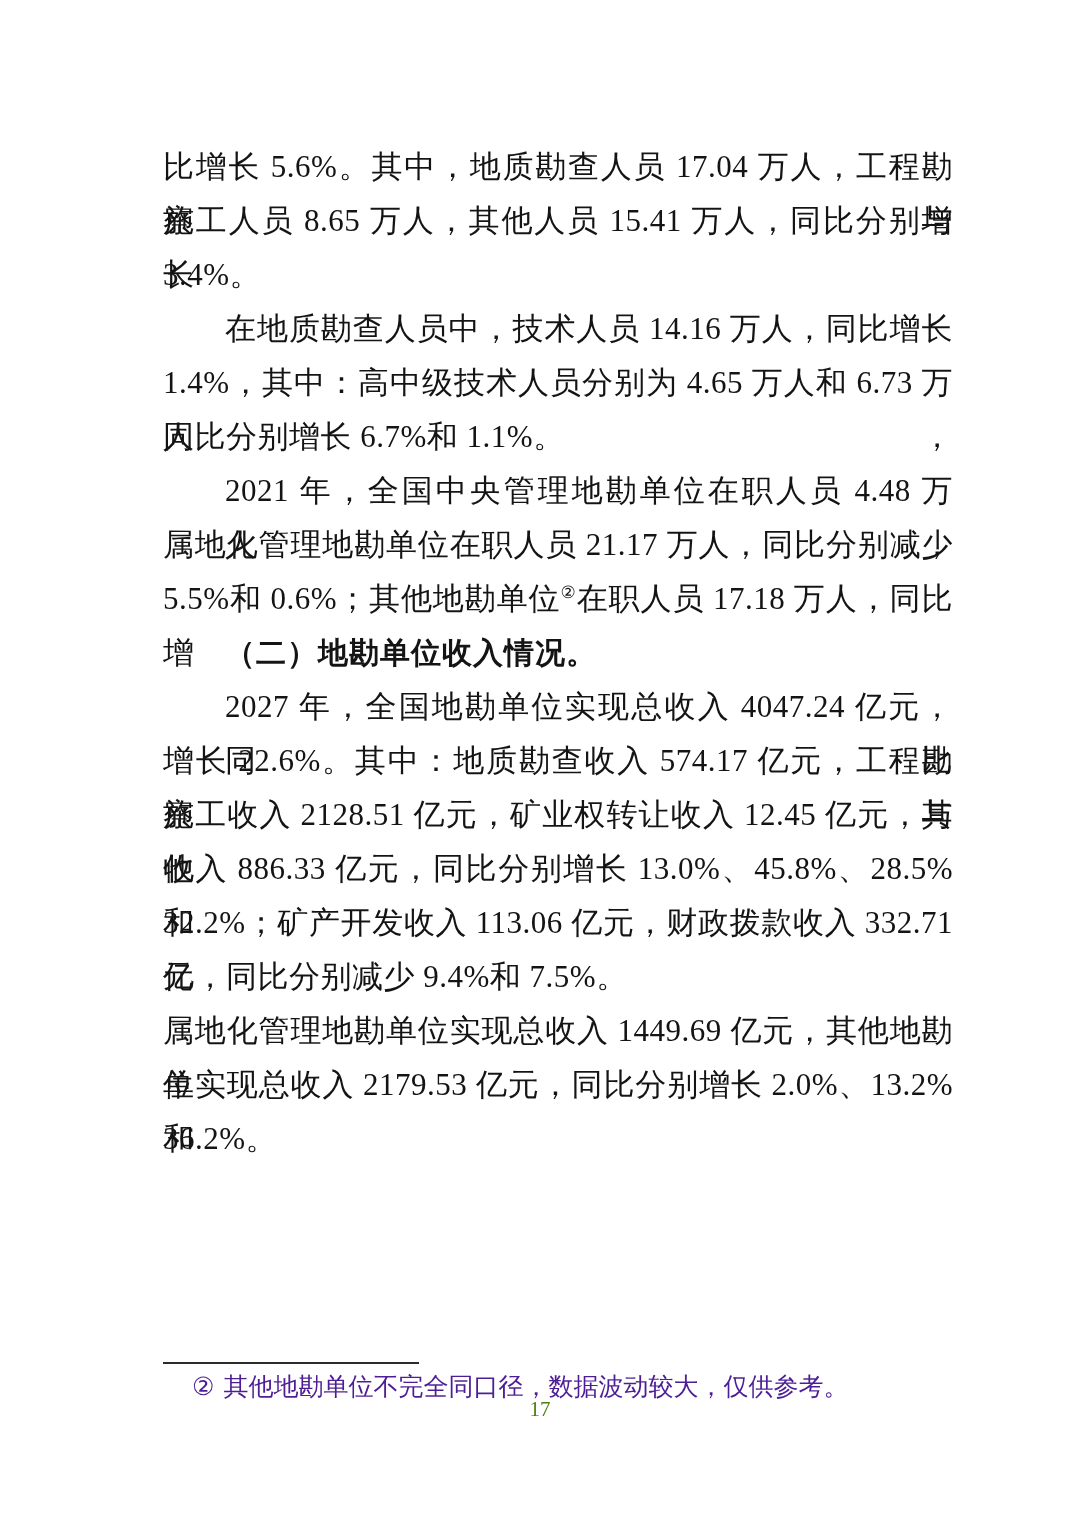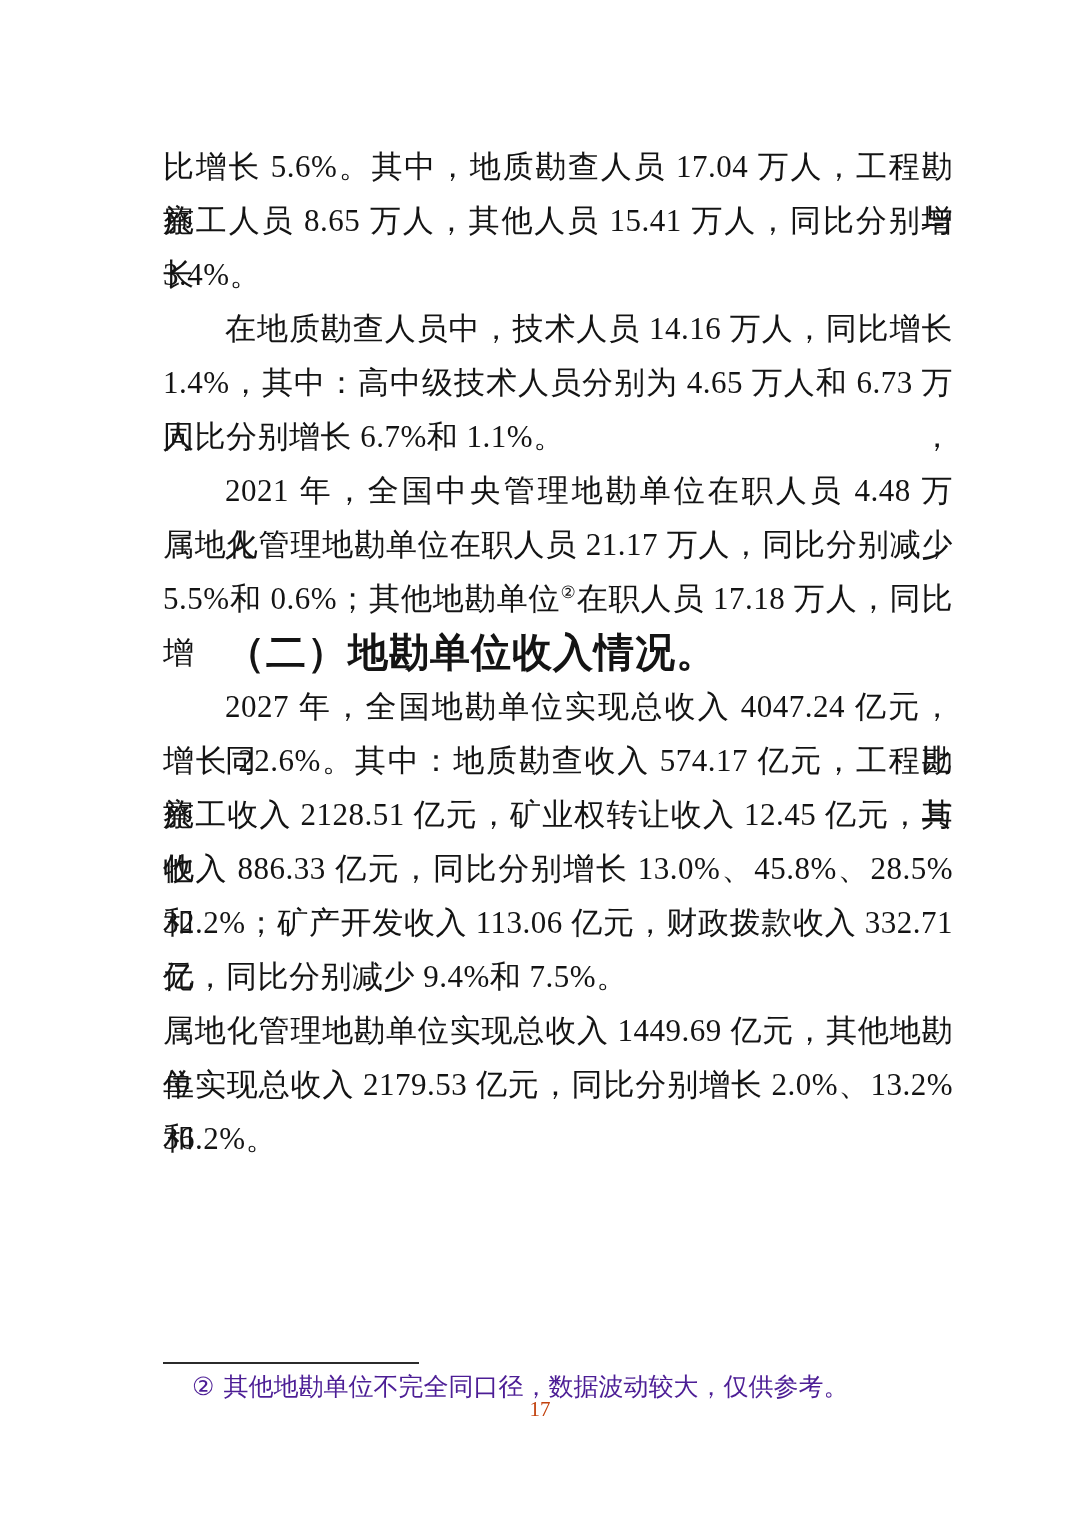--- a/index.html
+++ b/index.html
@@ -36,21 +36,21 @@
   }
   .line.j {
     text-align: justify;
     text-align-last: justify;
   }
   .line.indent {
     padding-left: 62px;
   }
   .line.bold {
     font-weight: 700;
-    font-size: 40px;
+    font-size: 30px;
     letter-spacing: 1px;
   }
   .sup {
     vertical-align: super;
     font-size: 17px;
     line-height: 0;
   }
   .fnrule {
     position: absolute;
     left: 163px;
@@ -73,21 +73,21 @@
     margin-right: 9px;
   }
   .pagenum {
     position: absolute;
     left: 0;
     top: 1396px;
     width: 1080px;
     text-align: center;
     font-size: 21px;
     line-height: 26px;
-    color: #c2410c;
+    color: #4d7c0f;
   }
 </style>
 </head>
 <body>
 
 <div class="page">
 
   <div id="lines" class="textblock">
       <div class="line j">比增长 5.6%。其中，地质勘查人员 17.04 万人，工程勘察与</div>
       <div class="line j">施工人员 8.65 万人，其他人员 15.41 万人，同比分别增长</div>

